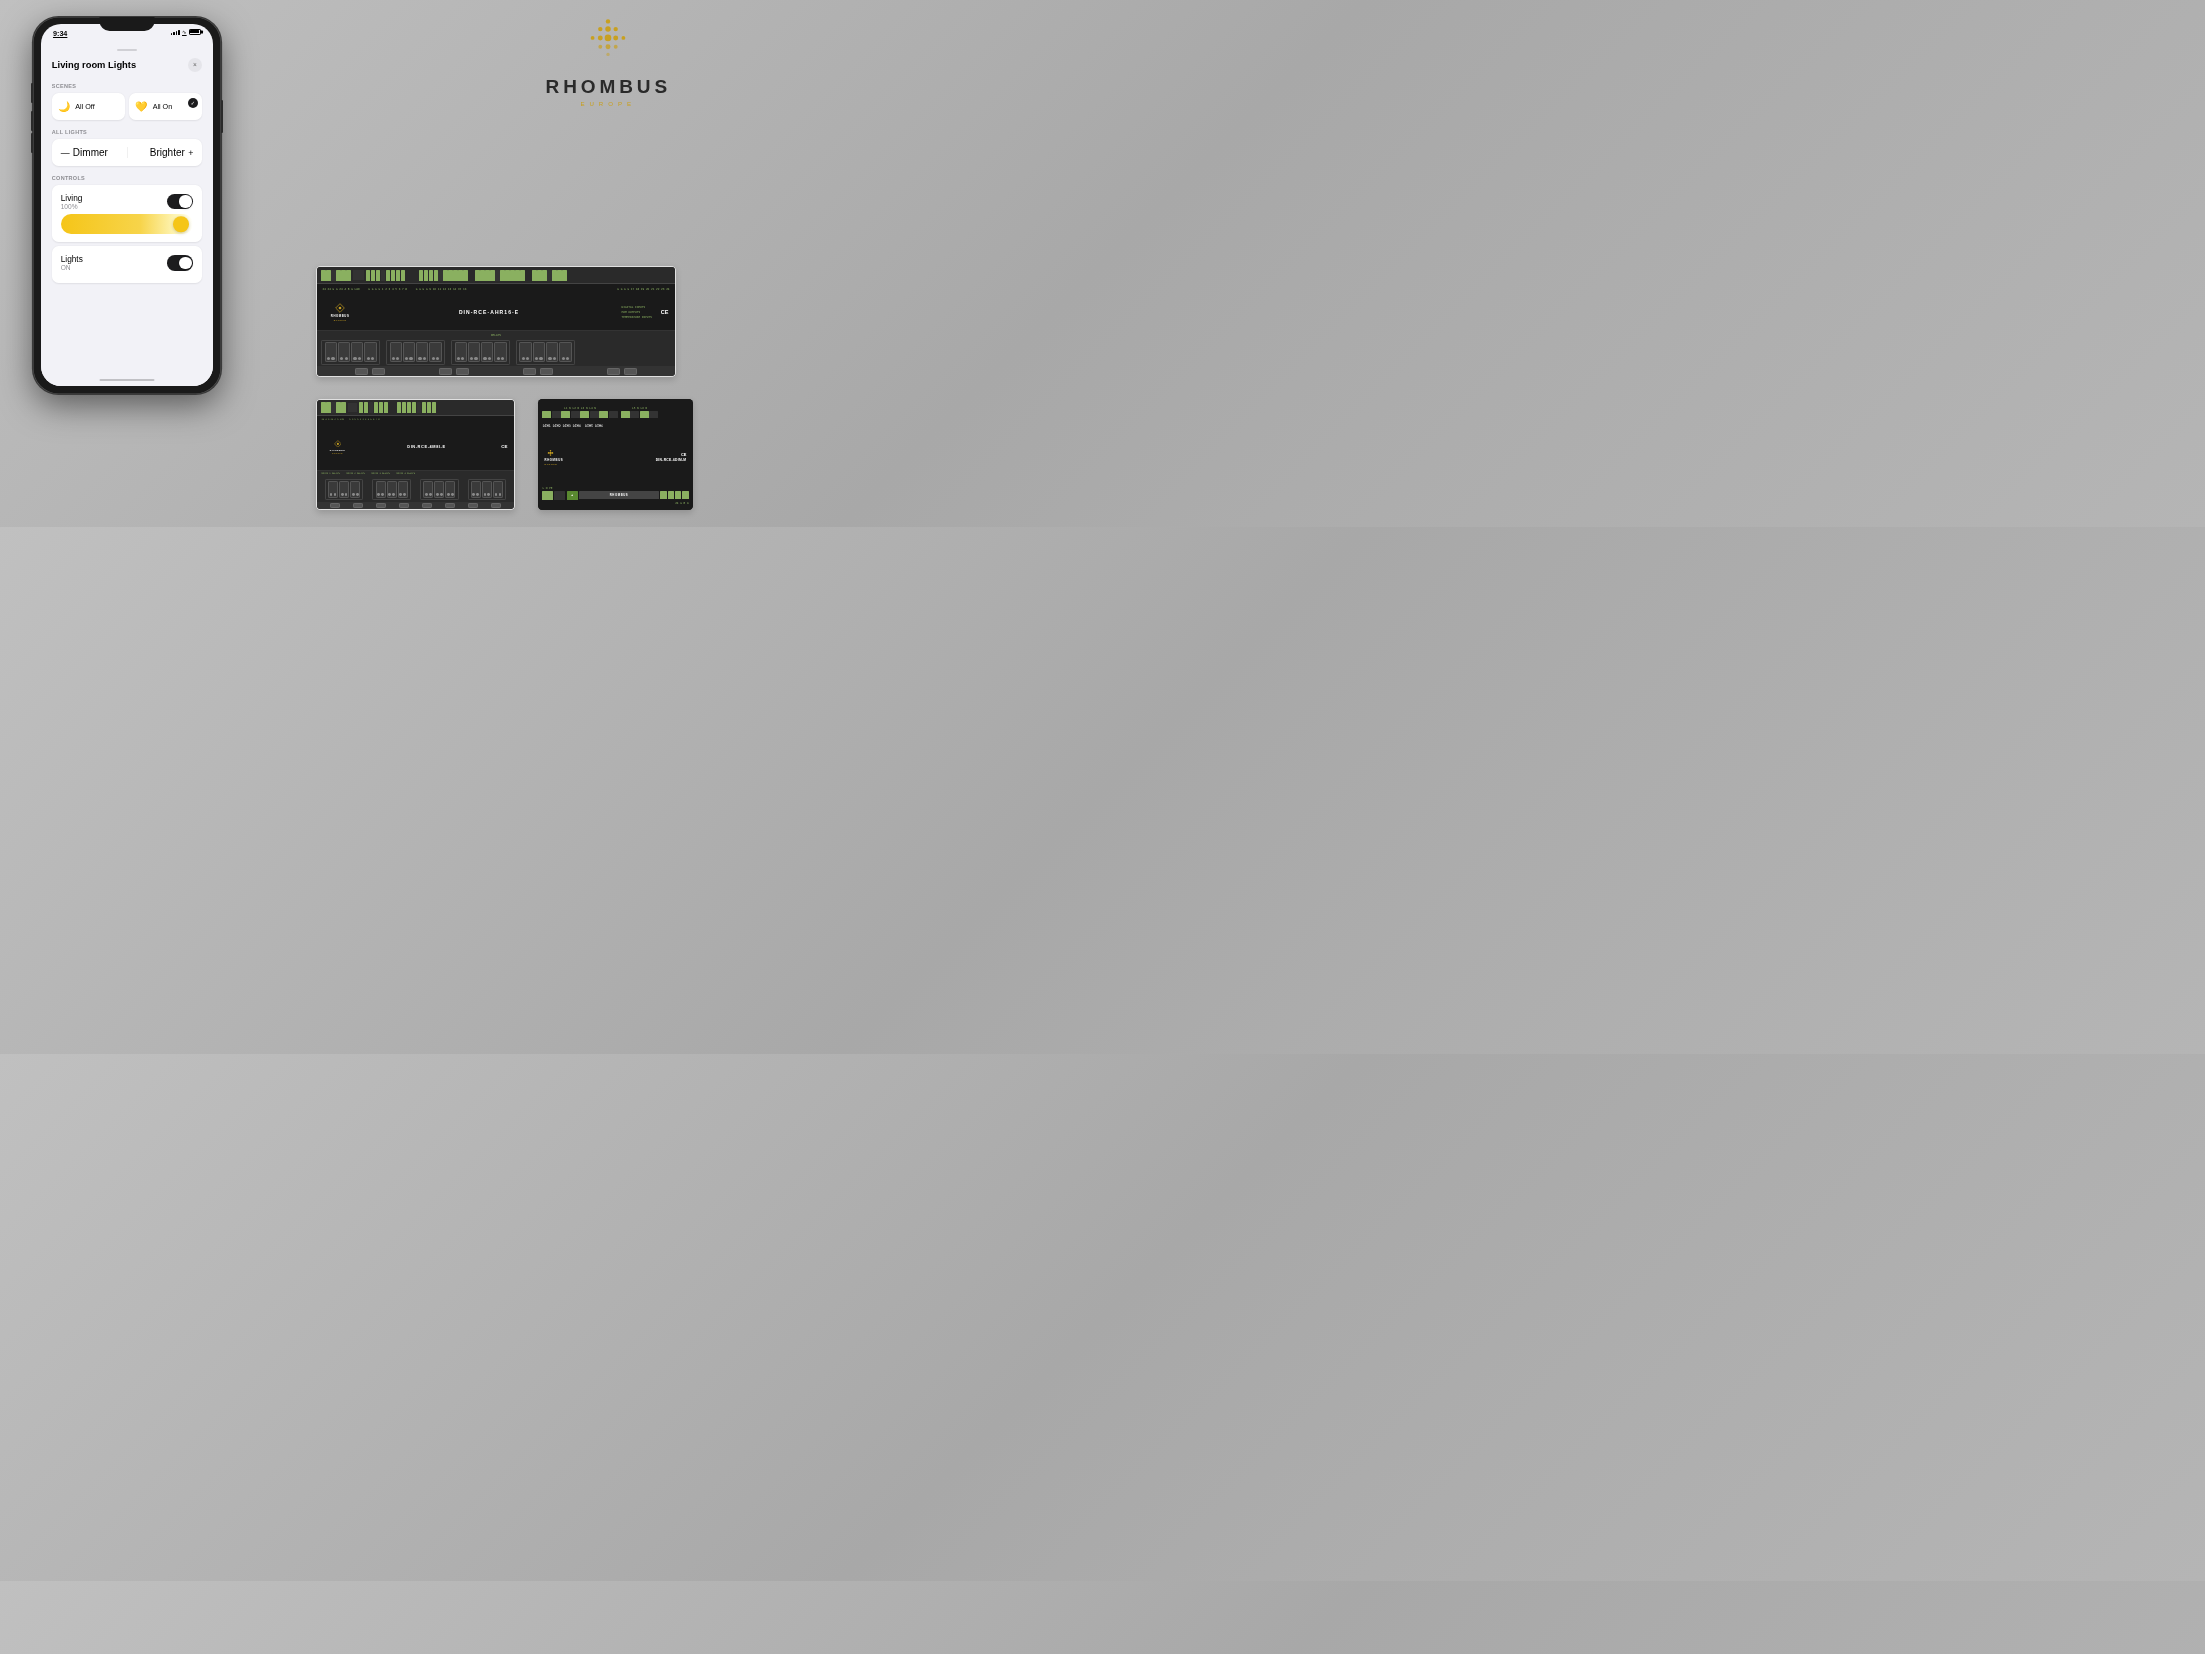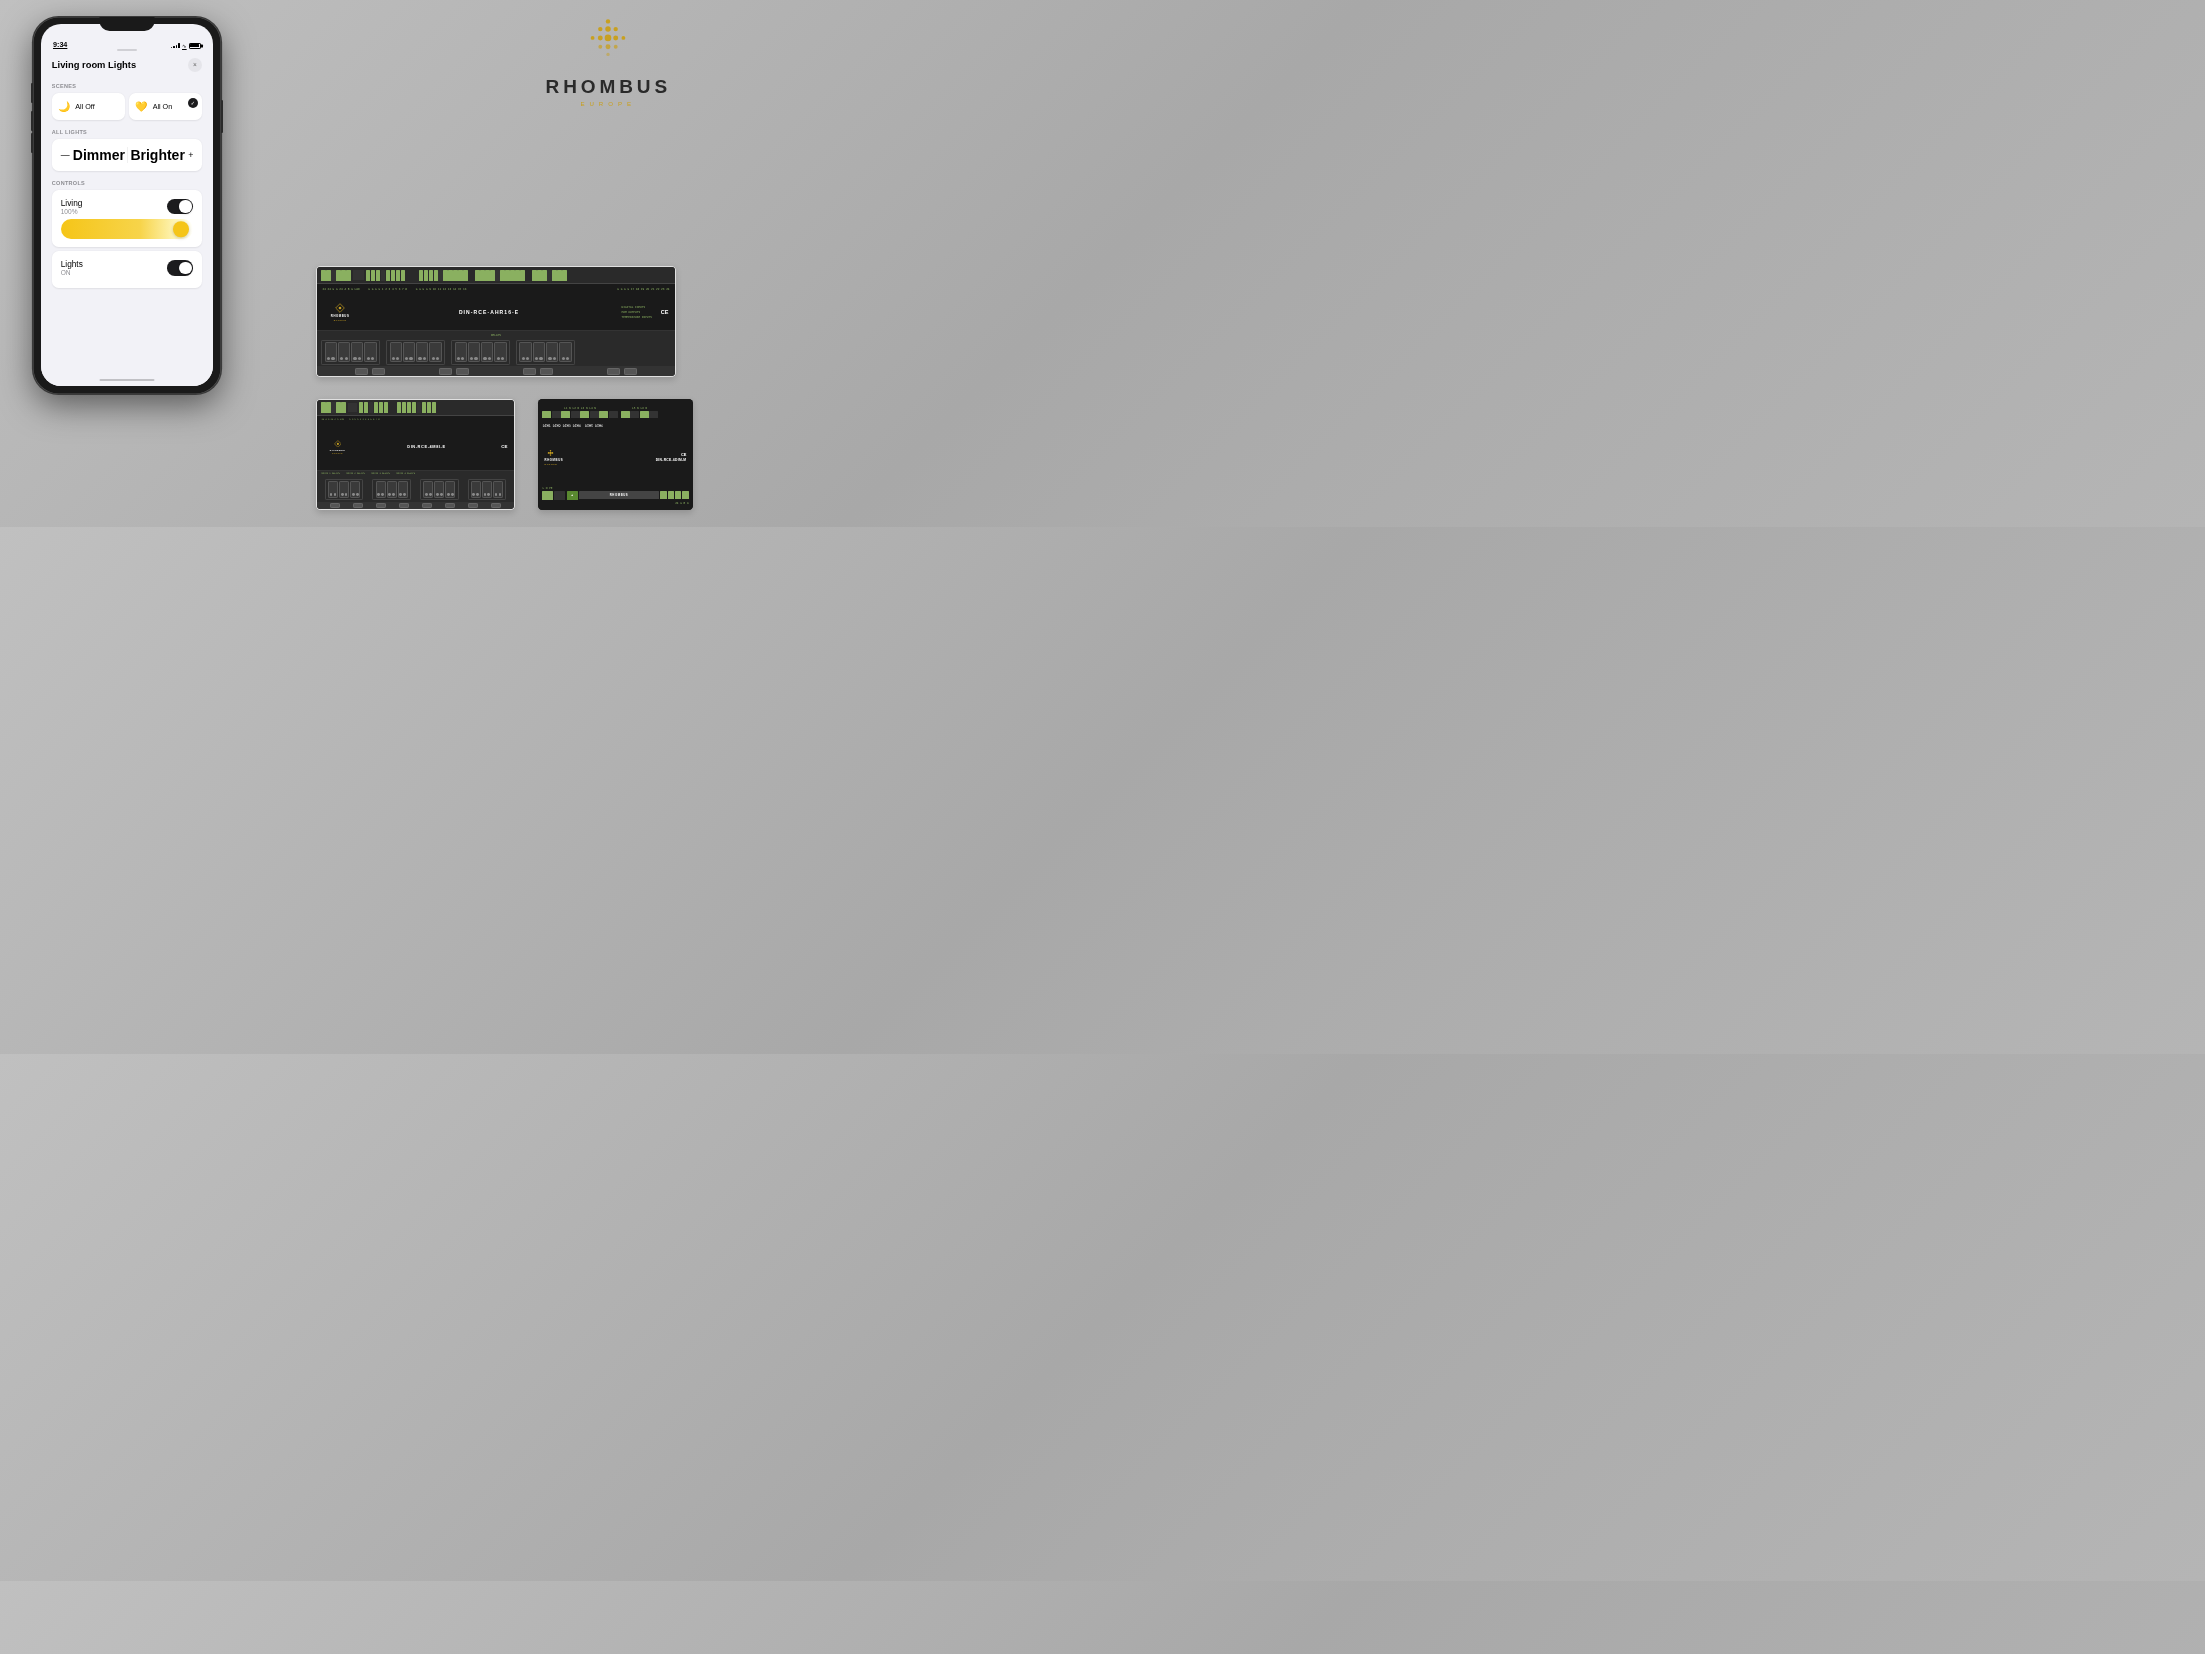--- a/index.html
+++ b/index.html
@@ -80,21 +80,21 @@
       height: 14.4px;
       background: #1a1a1a;
       border-radius: 0 0 10px 10px;
       z-index: 10;
     }
 
     
     .status-bar {
       display: flex;
       justify-content: space-between;
-      align-items: flex-end;
+      align-items: flex-start;
       padding: 4.4px 12.2px 0;
       height: 24.4px;
       text-decoration: underline;
     }
 
     .status-time {
       font-size: 7.2px;
       font-weight: 600;
       color: #000;
     }
@@ -283,22 +283,22 @@
 
     .brighter-side {
       flex: 1;
       display: flex;
       align-items: center;
       justify-content: flex-end;
       gap: 3.3px;
     }
 
     .dimmer-label, .brighter-label {
-      font-size: 14px;
-      font-weight: 700;
+      font-size: 10px;
+      font-weight: 400;
       color: #000;
     }
 
     .minus-icon, .plus-icon {
       font-size: 8.9px;
       color: #000;
       font-weight: 300;
     }
 
     

